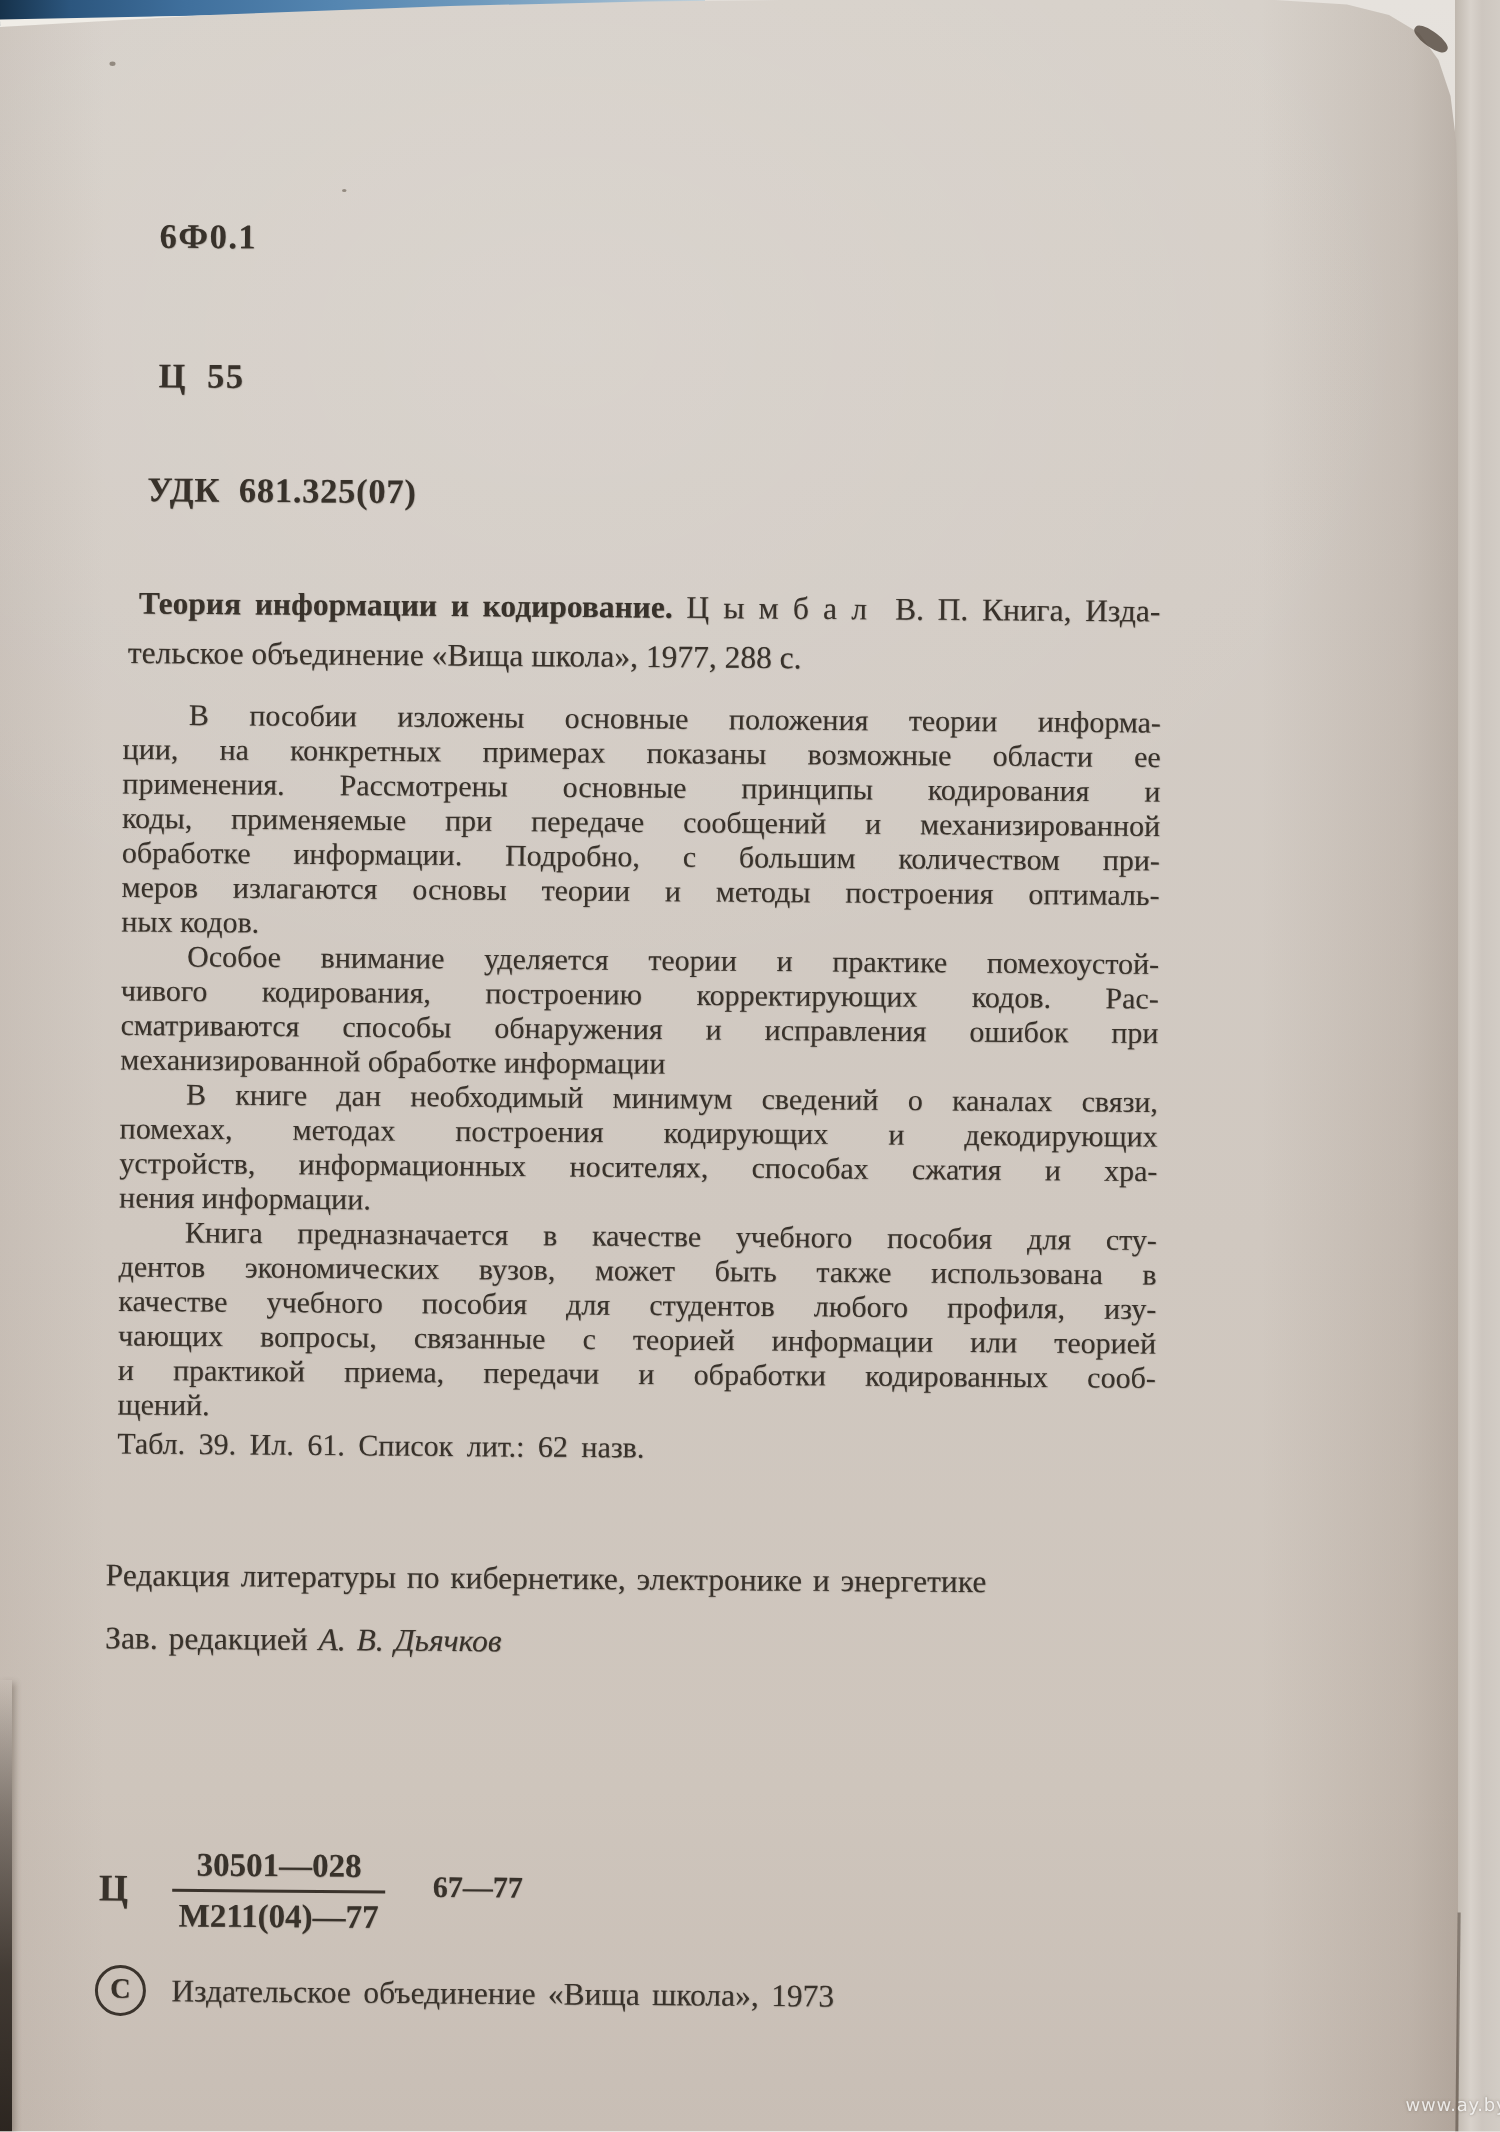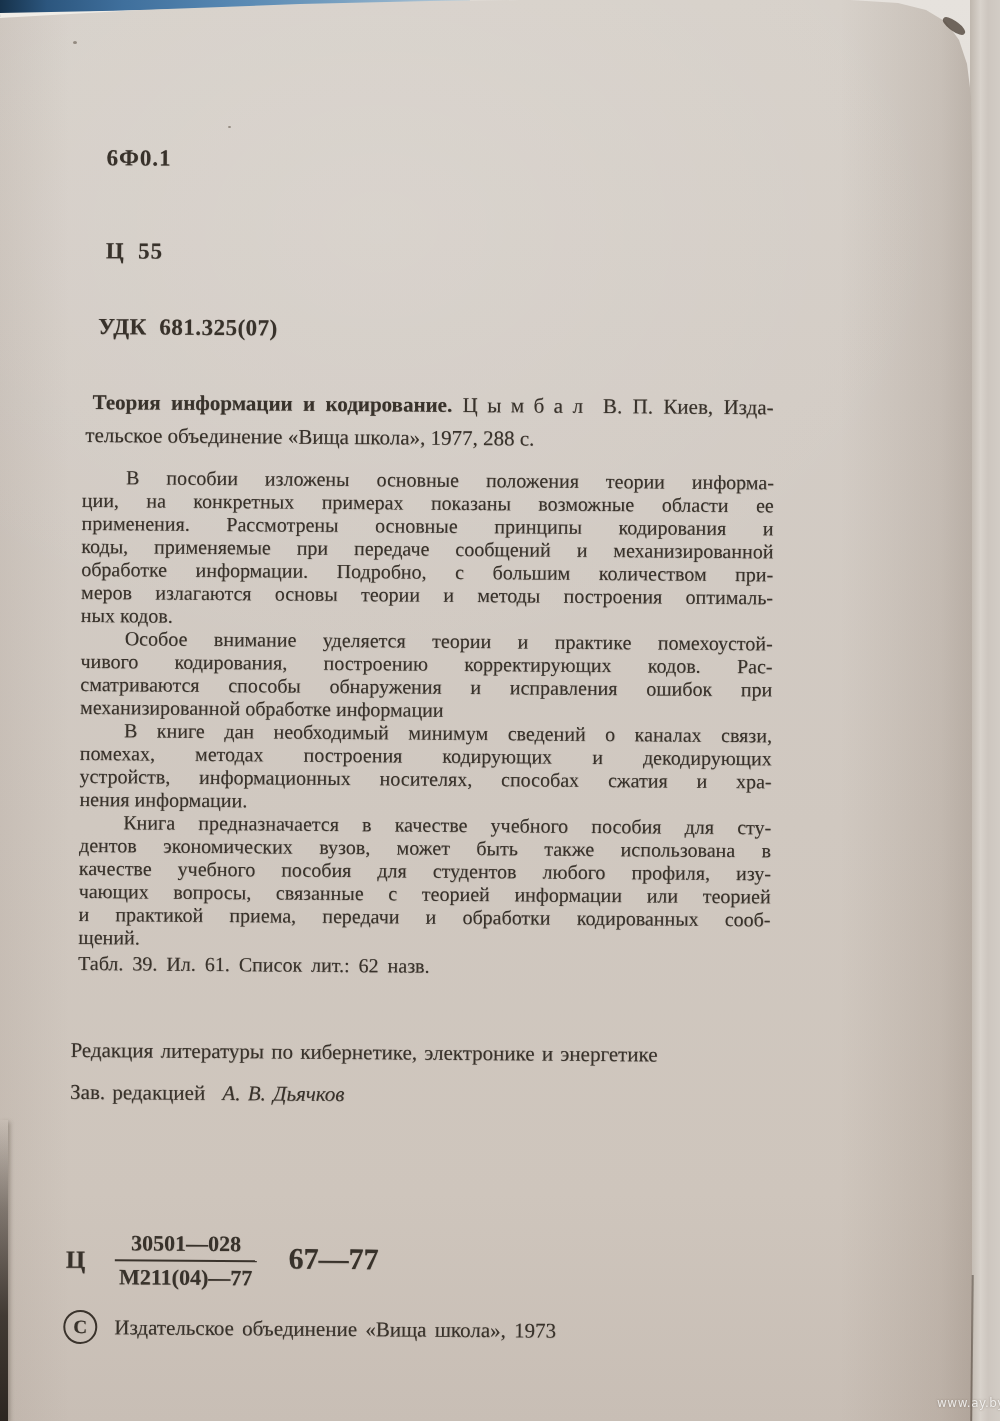--- a/index.html
+++ b/index.html
@@ -57,27 +57,27 @@
   .biblio .l1{text-align:justify;text-align-last:justify;padding-left:7px;}
   .biblio .b{font-weight:bold;}
   .biblio .sp{letter-spacing:0.45em;}
   .annot{position:absolute;left:85px;top:466px;width:692px;font-size:20px;}
   .ln{height:23px;line-height:23px;white-space:nowrap;}
   .jl{text-align:justify;text-align-last:justify;white-space:normal;}
   .ind{padding-left:44px;}
   .stats{margin-top:3px;word-spacing:4px;}
   .editorial1{position:absolute;left:78px;top:1038px;font-size:21px;word-spacing:2px;white-space:nowrap;}
   .editorial2{position:absolute;left:78px;top:1080px;font-size:21px;word-spacing:2px;white-space:nowrap;}
-  .editorial2 .name{font-style:italic;margin-left:10px;}
+  .editorial2 .name{font-style:italic;}
   .imprint{position:absolute;left:75px;top:1230px;display:flex;align-items:center;font-weight:bold;}
   .imprint .letter{font-size:25px;}
   .imprint .frac{margin-left:30px;text-align:center;font-size:22px;}
   .imprint .num{padding:0 12px 3px 12px;}
   .imprint .den{border-top:2.5px solid #3a332c;padding:3px 4px 0 4px;}
-  .imprint .right-code{margin-left:32px;font-size:30px;transform:translateY(-3px);}
+  .imprint .right-code{margin-left:32px;font-size:20px;transform:translateY(-3px);}
   .copyright{position:absolute;left:73px;top:1310px;display:flex;align-items:center;}
   .c-circle{
     width:30px;height:30px;border:2.5px solid #3a332c;border-radius:50%;
     display:inline-flex;align-items:center;justify-content:center;
     font-size:19px;font-weight:bold;flex:0 0 auto;
   }
   .c-text{margin-left:17px;font-size:21px;word-spacing:3px;white-space:nowrap;}
   .watermark{
     position:absolute;left:937px;top:1396px;
     font-family:"DejaVu Sans",sans-serif;font-size:12px;letter-spacing:0.5px;
@@ -104,21 +104,21 @@
     <div>Ц  55</div>
   </div>
 
   <div class="udk">УДК  681.325(07)</div>
 
   <div class="biblio">
     <div class="l1">
       <span class="b">Теория информации и кодирование.</span>
       <span class="sp">Цымбал</span>
       <span>В. П.</span>
-      <span>Киев, Изда-</span>
+      <span>Книга, Изда-</span>
     </div>
     <div>тельское объединение «Вища школа», 1977, 288 с.</div>
   </div>
 
   <div class="annot">
     <div class="ln jl ind">В пособии изложены основные положения теории информа-</div>
     <div class="ln jl">ции, на конкретных примерах показаны возможные области ее</div>
     <div class="ln jl">применения. Рассмотрены основные принципы кодирования и</div>
     <div class="ln jl">коды, применяемые при передаче сообщений и механизированной</div>
     <div class="ln jl">обработке информации. Подробно, с большим количеством при-</div>

